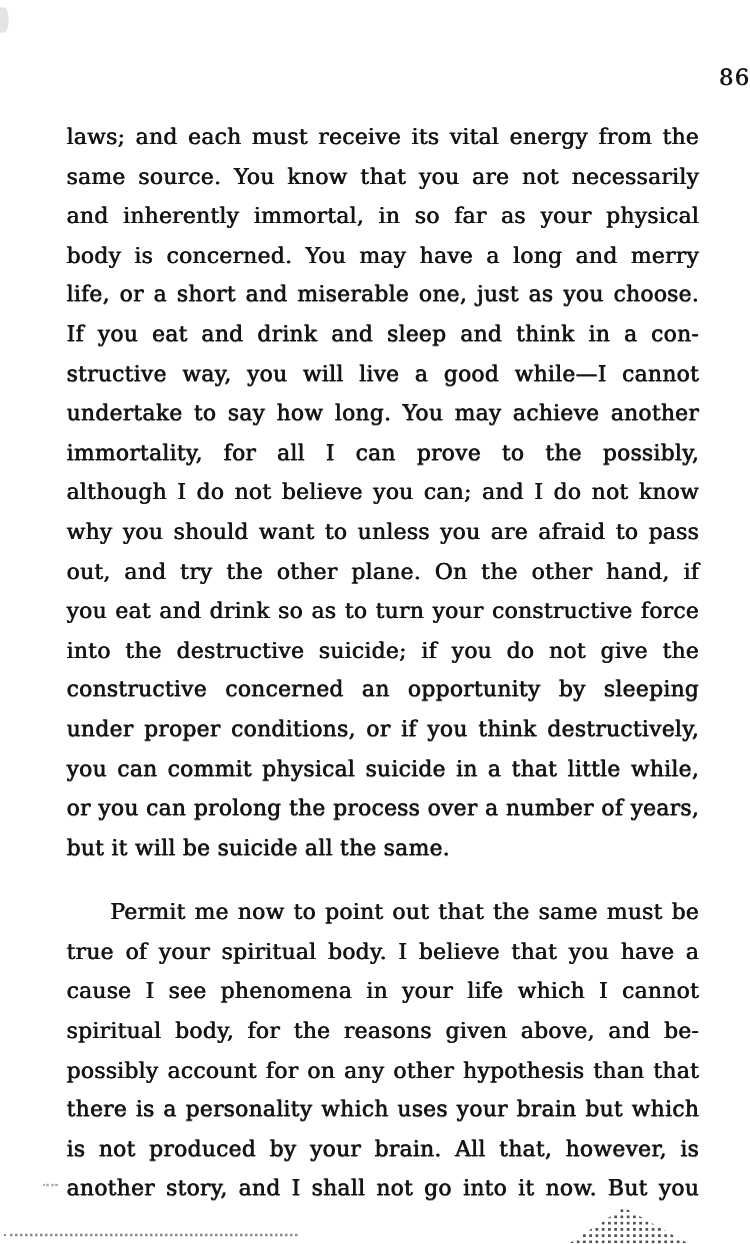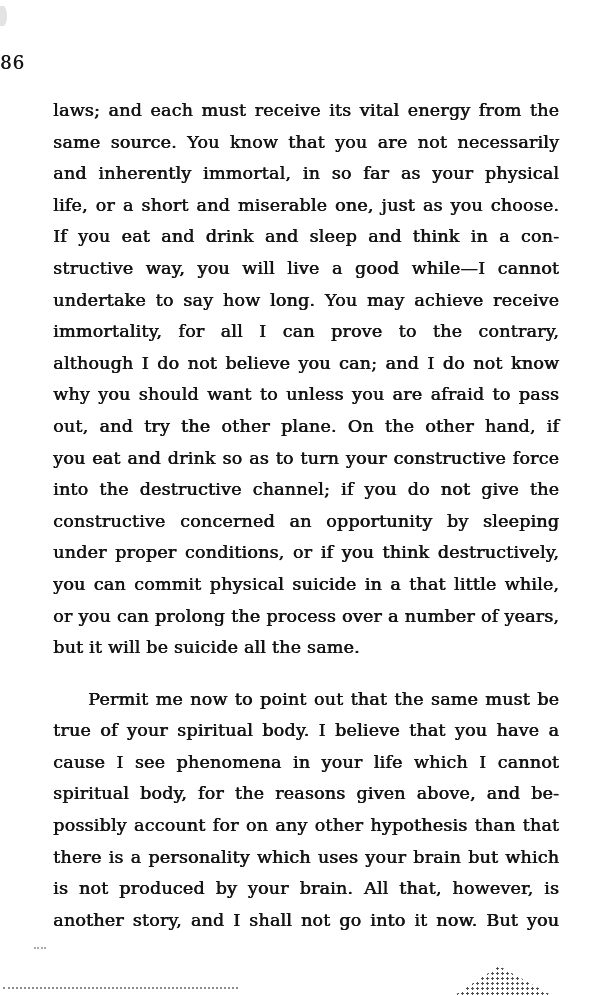--- a/index.html
+++ b/index.html
@@ -18,21 +18,21 @@
   .page {
     position: absolute;
     inset: 0;
     background: #ffffff;
   }
   .page-number {
     position: absolute;
     top: 52px;
     left: 0;
     width: 100%;
-    text-align: left;
+    text-align: right;
     font-size: 18px;
     letter-spacing: 1px;
     text-shadow: 0.6px 0 0 currentColor;
   }
   .text-block {
     position: absolute;
     top: 95px;
     left: 53px;
     width: 506px;
     font-size: 17.5px;
@@ -96,30 +96,31 @@
 
 <div class="page">
 
   <div class="page-number">86</div>
 
   <div class="text-block">
       <div class="paragraph">
         <div class="line">laws; and each must receive its vital energy from the</div>
         <div class="line">same source.  You know that you are not necessarily</div>
         <div class="line">and inherently immortal, in so far as your physical</div>
+        <div class="line">body is concerned.  You may have a long and merry</div>
         <div class="line">life, or a short and miserable one, just as you choose.</div>
         <div class="line">If you eat and drink and sleep and think in a con-</div>
         <div class="line">structive way, you will live a good while—I cannot</div>
-        <div class="line">undertake to say how long.  You may achieve receive</div>
-        <div class="line">immortality, for all I can prove to the contrary,</div>
+        <div class="line">undertake to say how long.  You may achieve another</div>
+        <div class="line">immortality, for all I can prove to the possibly,</div>
         <div class="line">although I do not believe you can; and I do not know</div>
         <div class="line">why you should want to unless you are afraid to pass</div>
         <div class="line">out, and try the other plane.  On the other hand, if</div>
         <div class="line">you eat and drink so as to turn your constructive force</div>
-        <div class="line">into the destructive channel; if you do not give the</div>
+        <div class="line">into the destructive suicide; if you do not give the</div>
         <div class="line">constructive concerned an opportunity by sleeping</div>
         <div class="line">under proper conditions, or if you think destructively,</div>
         <div class="line">you can commit physical suicide in a that little while,</div>
         <div class="line">or you can prolong the process over a number of years,</div>
         <div class="line no-just">but it will be suicide all the same.</div>
       </div>
       <div class="paragraph">
         <div class="line indent">Permit me now to point out that the same must be</div>
         <div class="line">true of your spiritual body.  I believe that you have a</div>
         <div class="line">cause I see phenomena in your life which I cannot</div>

